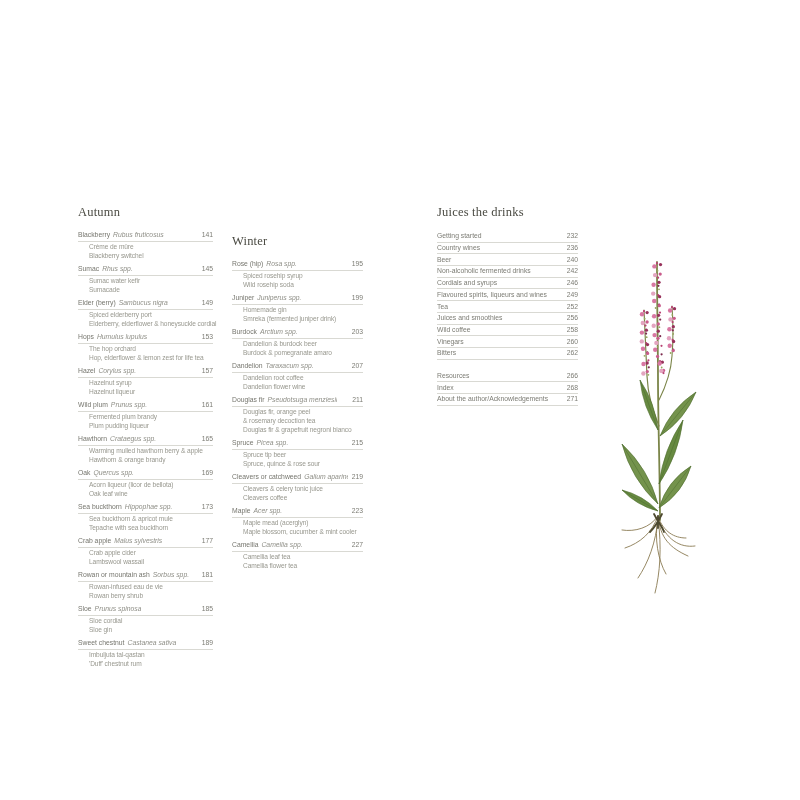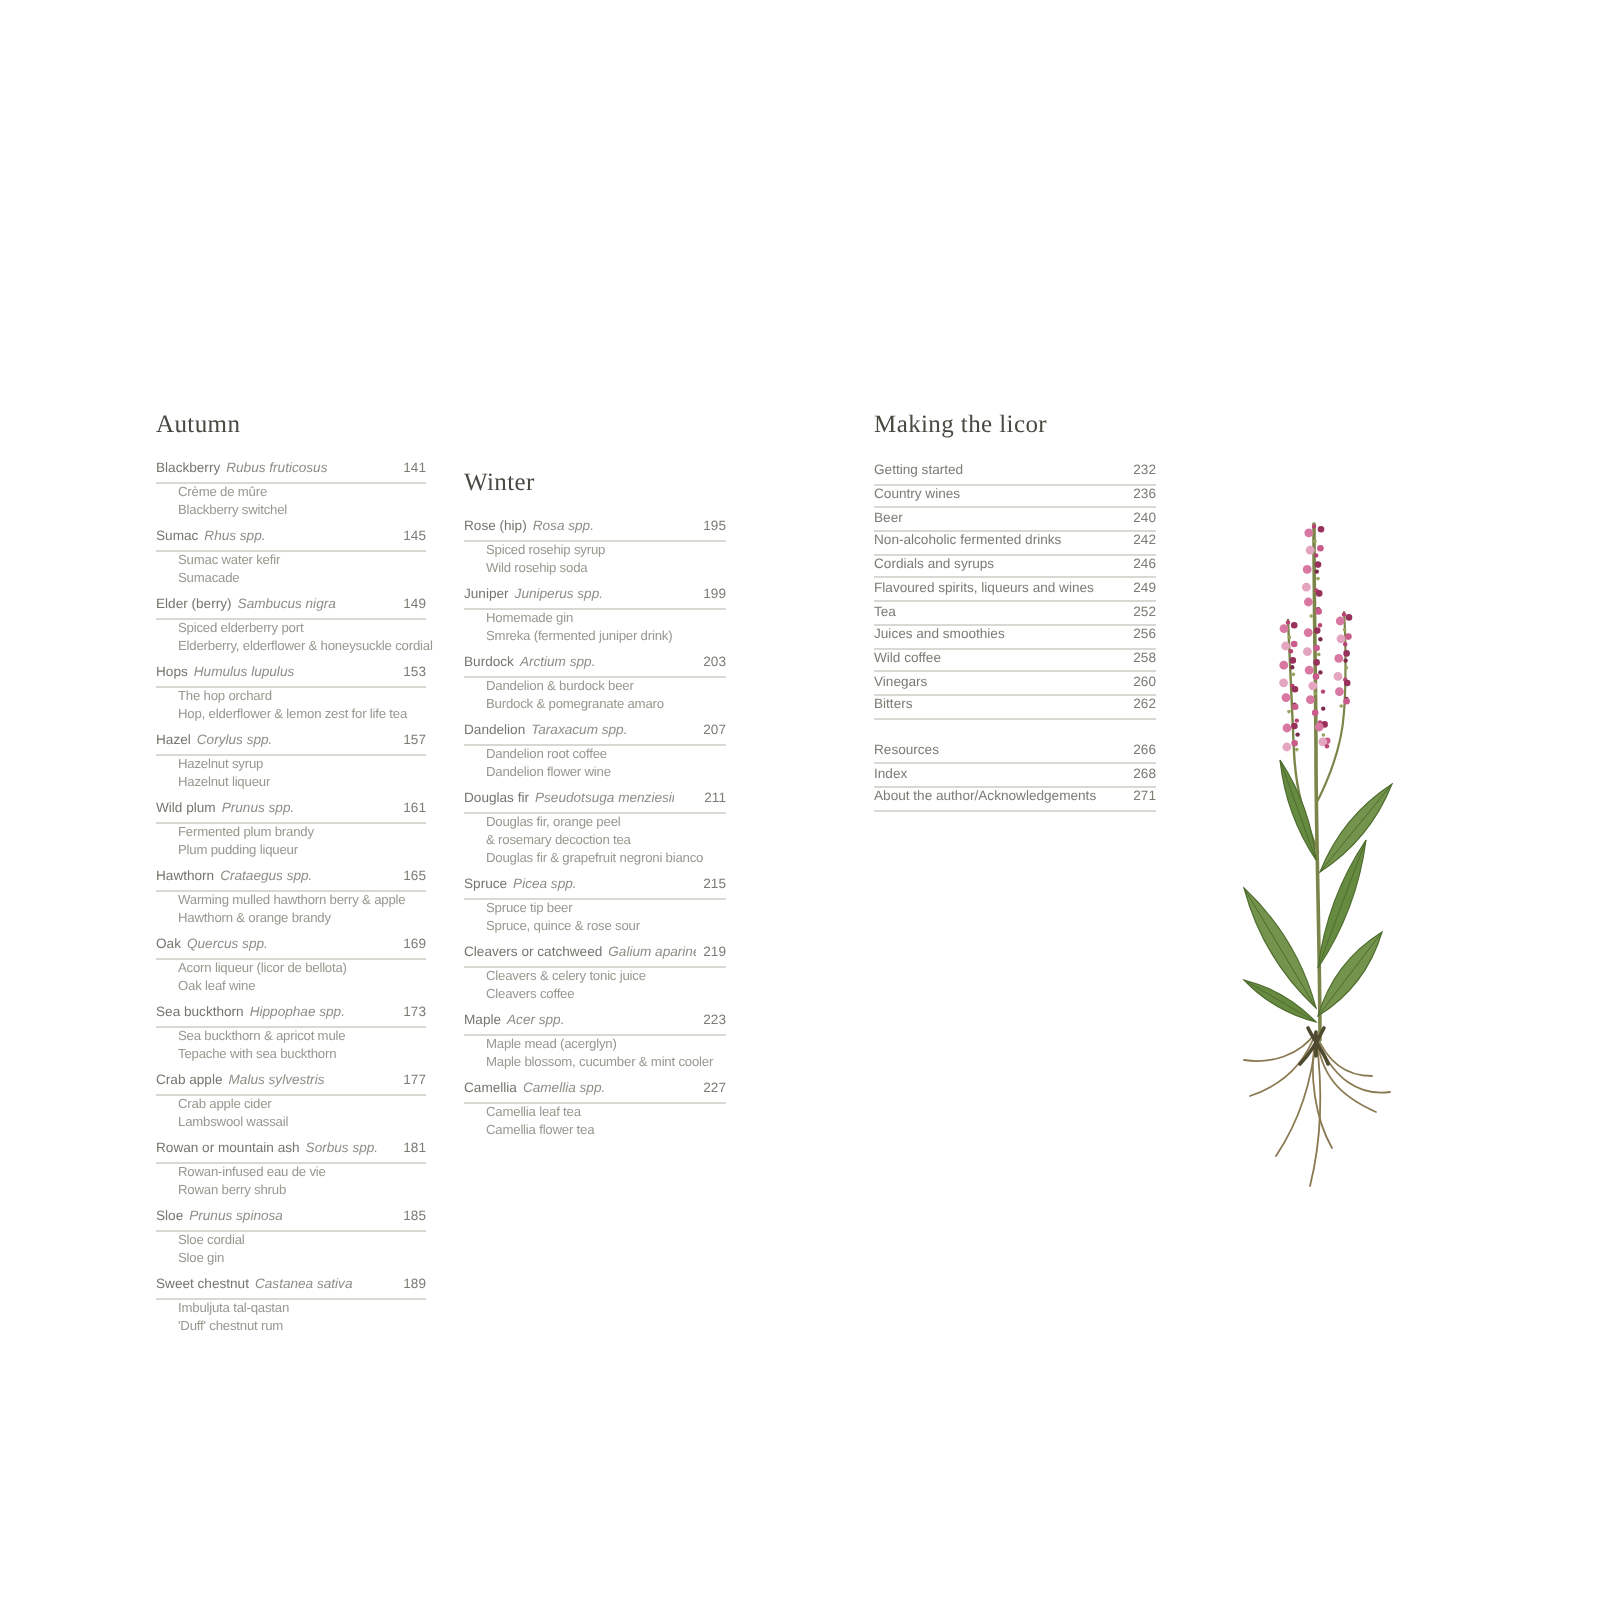--- a/index.html
+++ b/index.html
@@ -230,21 +230,21 @@
             <span class="entry-title"><span class="entry-name">Camellia</span><span class="entry-species">Camellia spp.</span></span>
             <span class="entry-page">227</span>
           </div>
           <div class="entry-sub">Camellia leaf tea</div>
           <div class="entry-sub">Camellia flower tea</div>
         </div>
       </div>
   </section>
 
   <section class="toc-col col-making">
-    <h2 class="section-title">Making the licor</h2>
+    <h2 class="section-title">Juices the drinks</h2>
     <div id="making-rows">
         <div class="simple-row">
           <span>Getting started</span>
           <span class="entry-page">232</span>
         </div>
         <div class="simple-row">
           <span>Country wines</span>
           <span class="entry-page">236</span>
         </div>
         <div class="simple-row">

